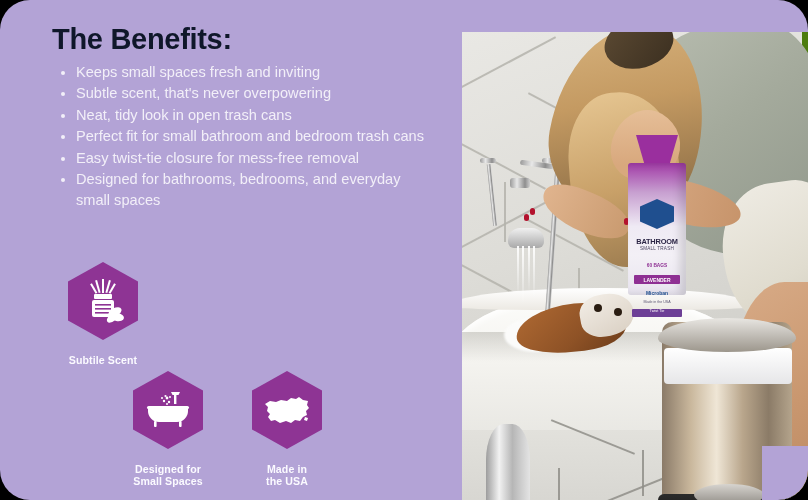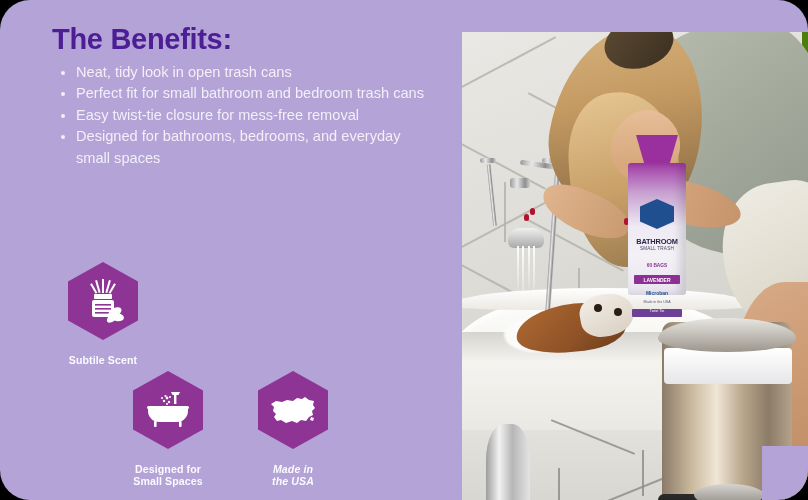--- a/index.html
+++ b/index.html
@@ -8,21 +8,21 @@
   #card{
     position:absolute;left:0;top:0;width:808px;height:500px;
     background:#b3a3d6;border-radius:30px;overflow:hidden;
   }
 
   
   #left{position:absolute;left:0;top:0;width:462px;height:500px;}
 
   #heading{
     position:absolute;left:52px;top:23px;
-    font-size:29px;font-weight:bold;color:#4c1d95;letter-spacing:-0.3px;
+    font-size:29px;font-weight:bold;color:#0f172a;letter-spacing:-0.3px;
   }
 
   #bullets{
     position:absolute;left:58px;top:62px;width:380px;
     margin:0;padding:0;list-style:none;
   }
   #bullets li{
     position:relative;padding-left:18px;
     font-size:14.6px;line-height:21.4px;color:#f2eff8;
     margin-bottom:0px;
@@ -172,20 +172,22 @@
 </head>
 <body>
 
 <div id="card">
 
   <div id="left">
 
     <div id="heading">The Benefits:</div>
 
     <ul id="bullets">
+      <li>Keeps small spaces fresh and inviting</li>
+      <li>Subtle scent, that's never overpowering</li>
       <li>Neat, tidy look in open trash cans</li>
       <li>Perfect fit for small bathroom and bedroom trash cans</li>
       <li>Easy twist-tie closure for mess-free removal</li>
       <li>Designed for bathrooms, bedrooms, and everyday small spaces</li>
     </ul>
 
     <div class="badge" style="left:48px;top:262px;width:110px;">
       <div class="hexwrap">
         <div class="hex">
           <svg width="42" height="44" viewBox="0 0 42 44">
@@ -231,21 +233,21 @@
               <circle cx="17" cy="8" r="1"></circle>
               <circle cx="22" cy="14" r="1"></circle>
             </g>
           </svg>
         </div>
       </div>
       <div class="blabel" style="white-space:pre-line;">Designed for
 Small Spaces</div>
     </div>
 
-    <div class="badge" style="left:238px;top:371px;width:110px;font-style:italic;">
+    <div class="badge" style="left:232px;top:371px;width:110px;">
       <div class="hexwrap">
         <div class="hex">
           <svg width="48" height="30" viewBox="0 0 48 30">
             <path fill="#ffffff" d="M2 9l5-3 6 1 5-2 6 1 4-3 5 1 3-2 4 3 5 1-1 4 2 3-3 3 1 4-4 2-3 4-5-1-4 3-5-2-6 2-5-3-4 1-3-4 2-3-3-3 1-4z"></path>
             <path fill="#ffffff" d="M42 22l3 1-1 3-3-1z"></path>
           </svg>
         </div>
       </div>
       <div class="blabel" style="white-space:pre-line;">Made in
 the USA</div>

